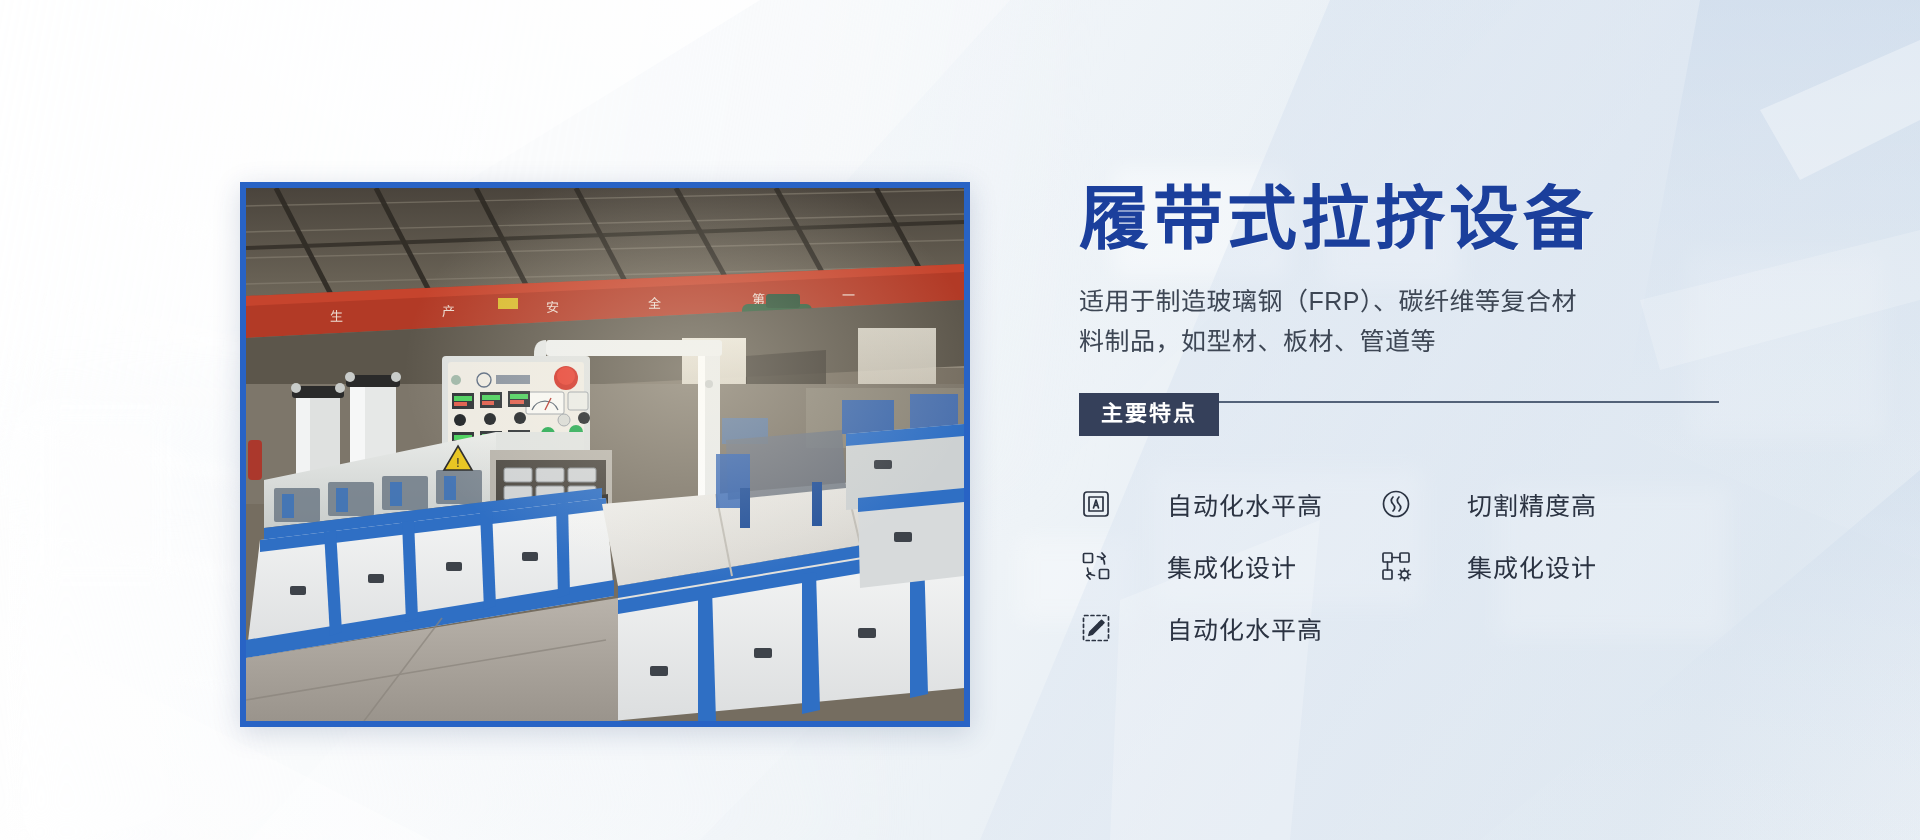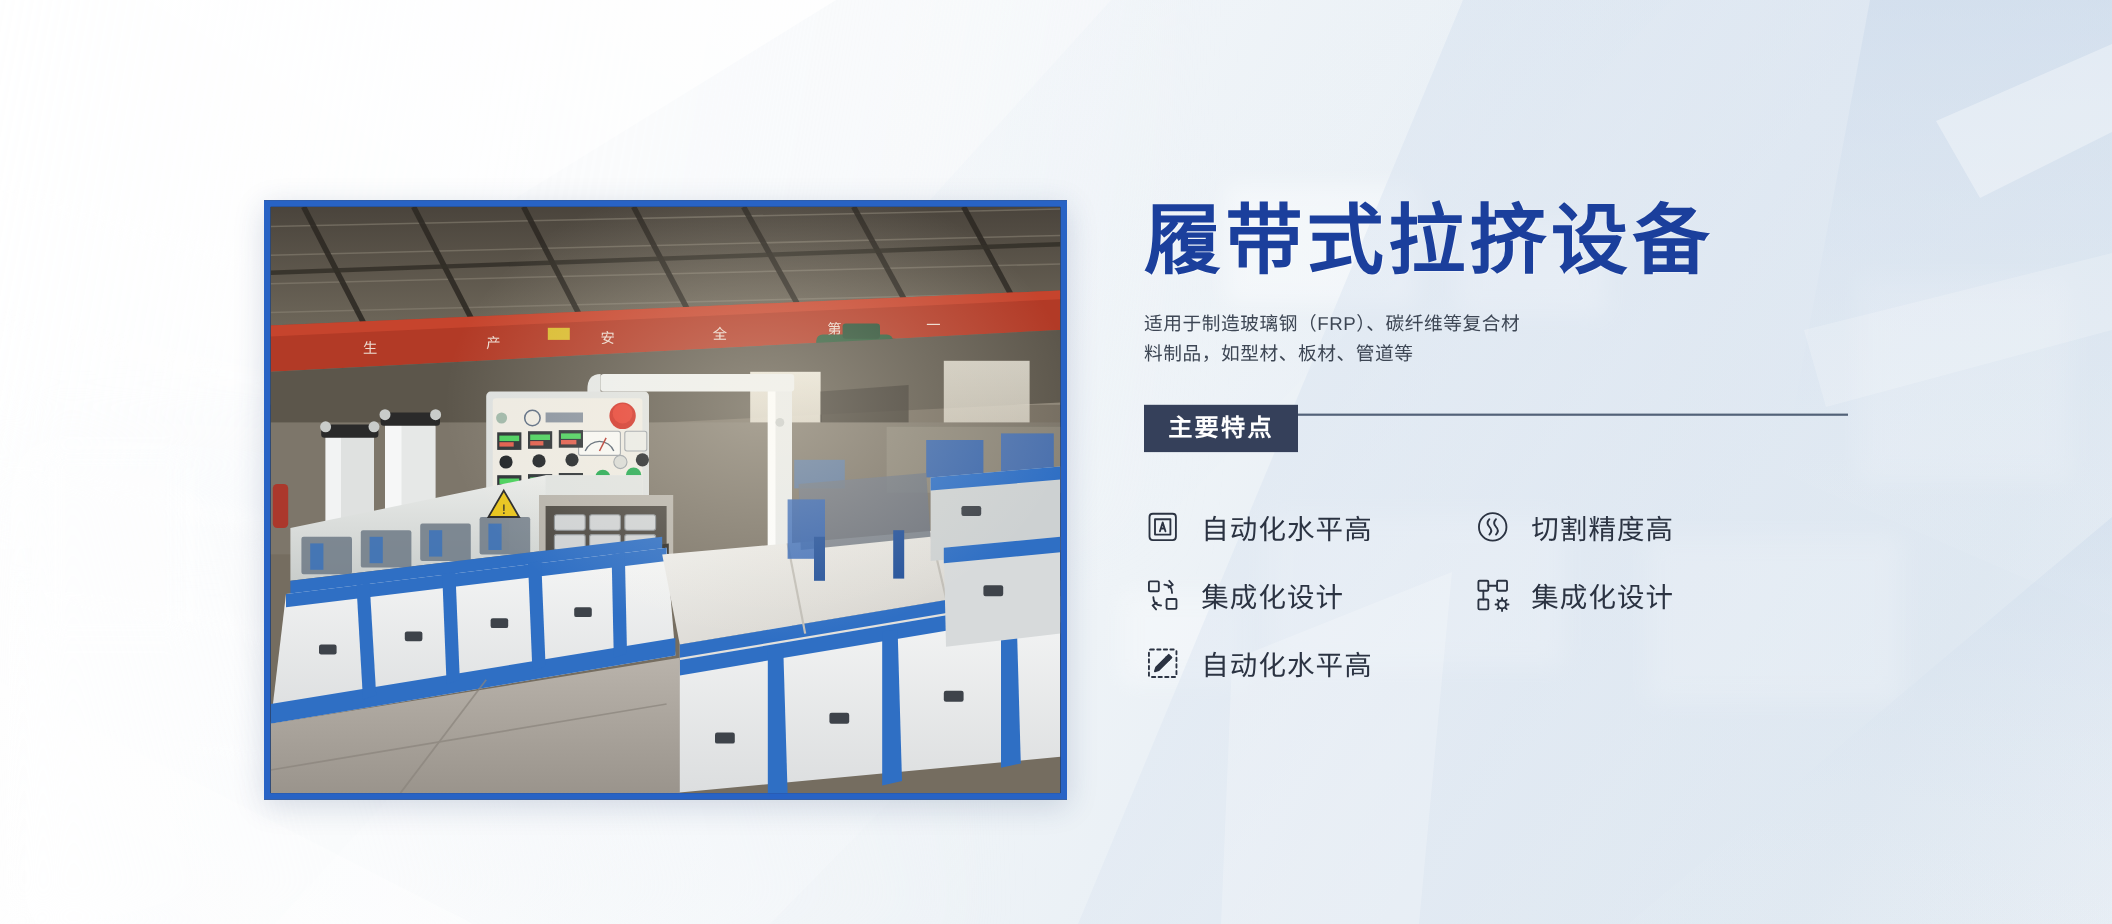--- a/index.html
+++ b/index.html
@@ -79,36 +79,36 @@
   }
   .photo{
     position:absolute; inset:0;
     overflow:hidden;
   }
   .photo svg{ width:100%; height:100%; display:block; }
 
   
   .content{
     position:absolute;
-    left:1040px; top:180px;
+    left:1079px; top:180px;
     width:640px;
   }
   .title{
     font-family:"DejaVu Sans","Liberation Sans",sans-serif;
     font-size:70px;
     line-height:1.12;
     font-weight:bold;
     letter-spacing:4px;
     color:#1b3f9c;
     text-shadow:1px 1px 0 rgba(255,255,255,.35);
     white-space:nowrap;
   }
   .subtitle{
     margin-top:24px;
-    font-size:17px;
+    font-size:25px;
     line-height:1.58;
     color:#3d4654;
     letter-spacing:.5px;
     max-width:600px;
   }
   
   .badge-row{
     position:relative;
     margin-top:32px;
     height:44px;
@@ -150,20 +150,21 @@
     flex:0 0 34px;
     color:#2b3342;
     display:flex; align-items:center; justify-content:center;
   }
   .feature .ficon svg{ width:32px; height:32px; display:block; }
   .feature .flabel{
     font-size:25px;
     color:#2b3342;
     letter-spacing:1px;
     white-space:nowrap;
+    margin-left:36px;
   }
 </style>
 </head>
 <body>
 
 <div id="banner">
 
   <div class="bg-base"></div>
   <div class="bg-blur-a"></div>
   <div class="bg-blur-b"></div>

